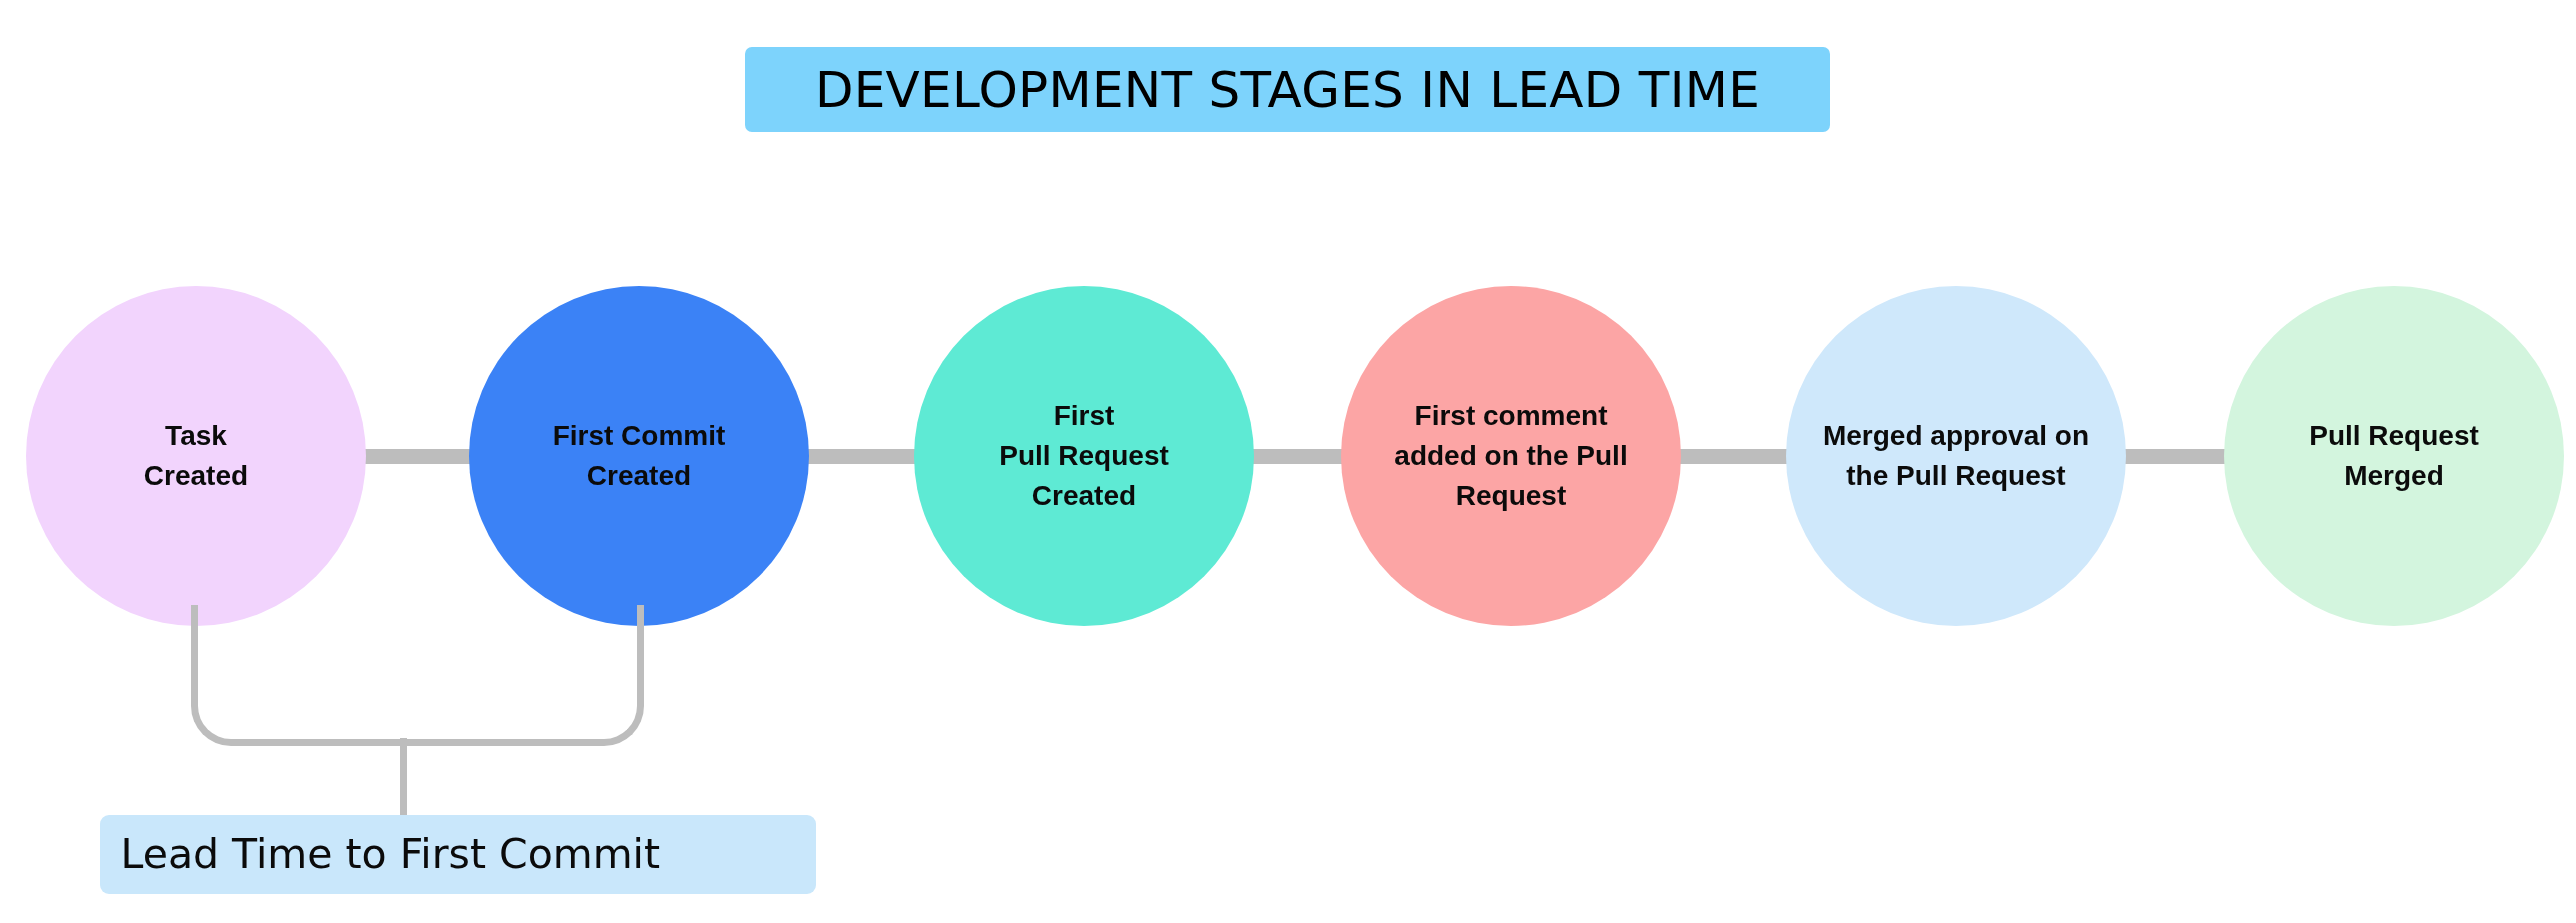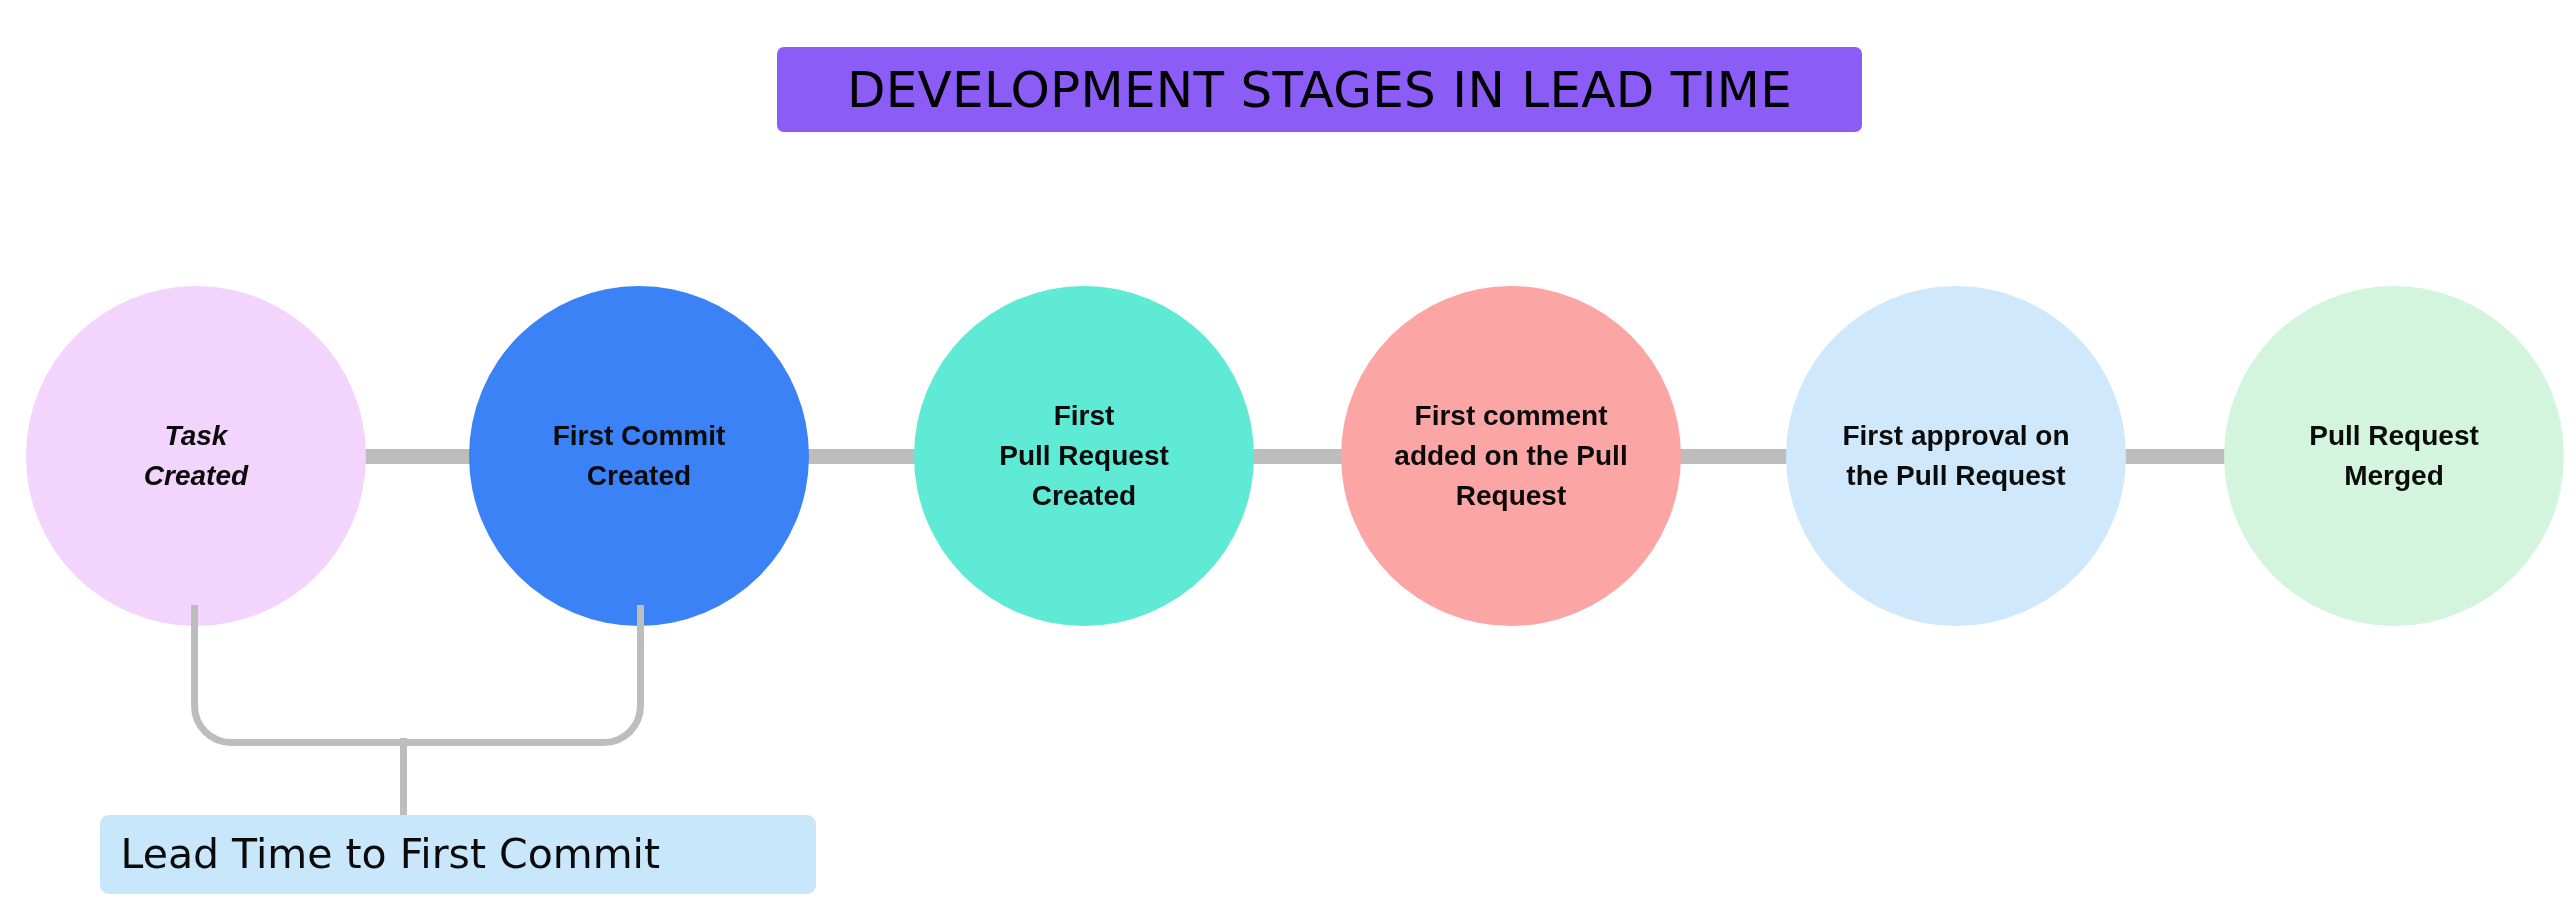--- a/index.html
+++ b/index.html
@@ -21,27 +21,26 @@
     overflow: hidden;
   }
 
   
   #title-box {
     position: absolute;
     left: 745px;
     top: 47px;
     width: 1085px;
     height: 85px;
-    background: #8b5cf6;
+    background: #7dd3fc;
     border-radius: 6.9px;
     display: flex;
     align-items: center;
     justify-content: center;
     box-sizing: border-box;
-    margin-left: 32px;
   }
   #title-text {
     font-family: "DejaVu Sans", sans-serif;
     font-size: 50px;
     font-weight: 400;
     letter-spacing: 0.3px;
     color: #000000;
     white-space: nowrap;
     line-height: 1;
   }
@@ -132,21 +131,21 @@
   <div id="title-box">
     <span id="title-text">DEVELOPMENT STAGES IN LEAD TIME</span>
   </div>
 
   <div class="connector" style="left:354px; width:127px;"></div>
   <div class="connector" style="left:798px; width:127px;"></div>
   <div class="connector" style="left:1242px; width:111px;"></div>
   <div class="connector" style="left:1664px; width:134px;"></div>
   <div class="connector" style="left:2109px; width:127px;"></div>
 
-  <div class="stage-circle" style="left:26px; top:286px; background:#f2d4fd;font-style:italic;">
+  <div class="stage-circle" style="left:26px; top:286px; background:#f2d4fd;">
     <span class="stage-label">Task
 Created</span>
   </div>
 
   <div class="stage-circle" style="left:469px; top:286px; background:#3b82f6;">
     <span class="stage-label">First Commit
 Created</span>
   </div>
 
   <div class="stage-circle" style="left:914px; top:286px; background:#5eead4;">
@@ -155,21 +154,21 @@
 Created</span>
   </div>
 
   <div class="stage-circle" style="left:1341px; top:286px; background:#fca5a5;">
     <span class="stage-label">First comment
 added on the Pull
 Request</span>
   </div>
 
   <div class="stage-circle" style="left:1786px; top:286px; background:#cfe8fb;">
-    <span class="stage-label">First approval on
+    <span class="stage-label">Merged approval on
 the Pull Request</span>
   </div>
 
   <div class="stage-circle" style="left:2224px; top:286px; background:#d3f5de;">
     <span class="stage-label">Pull Request
 Merged</span>
   </div>
 
   <div id="bracket"></div>
   <div id="bracket-stem"></div>

